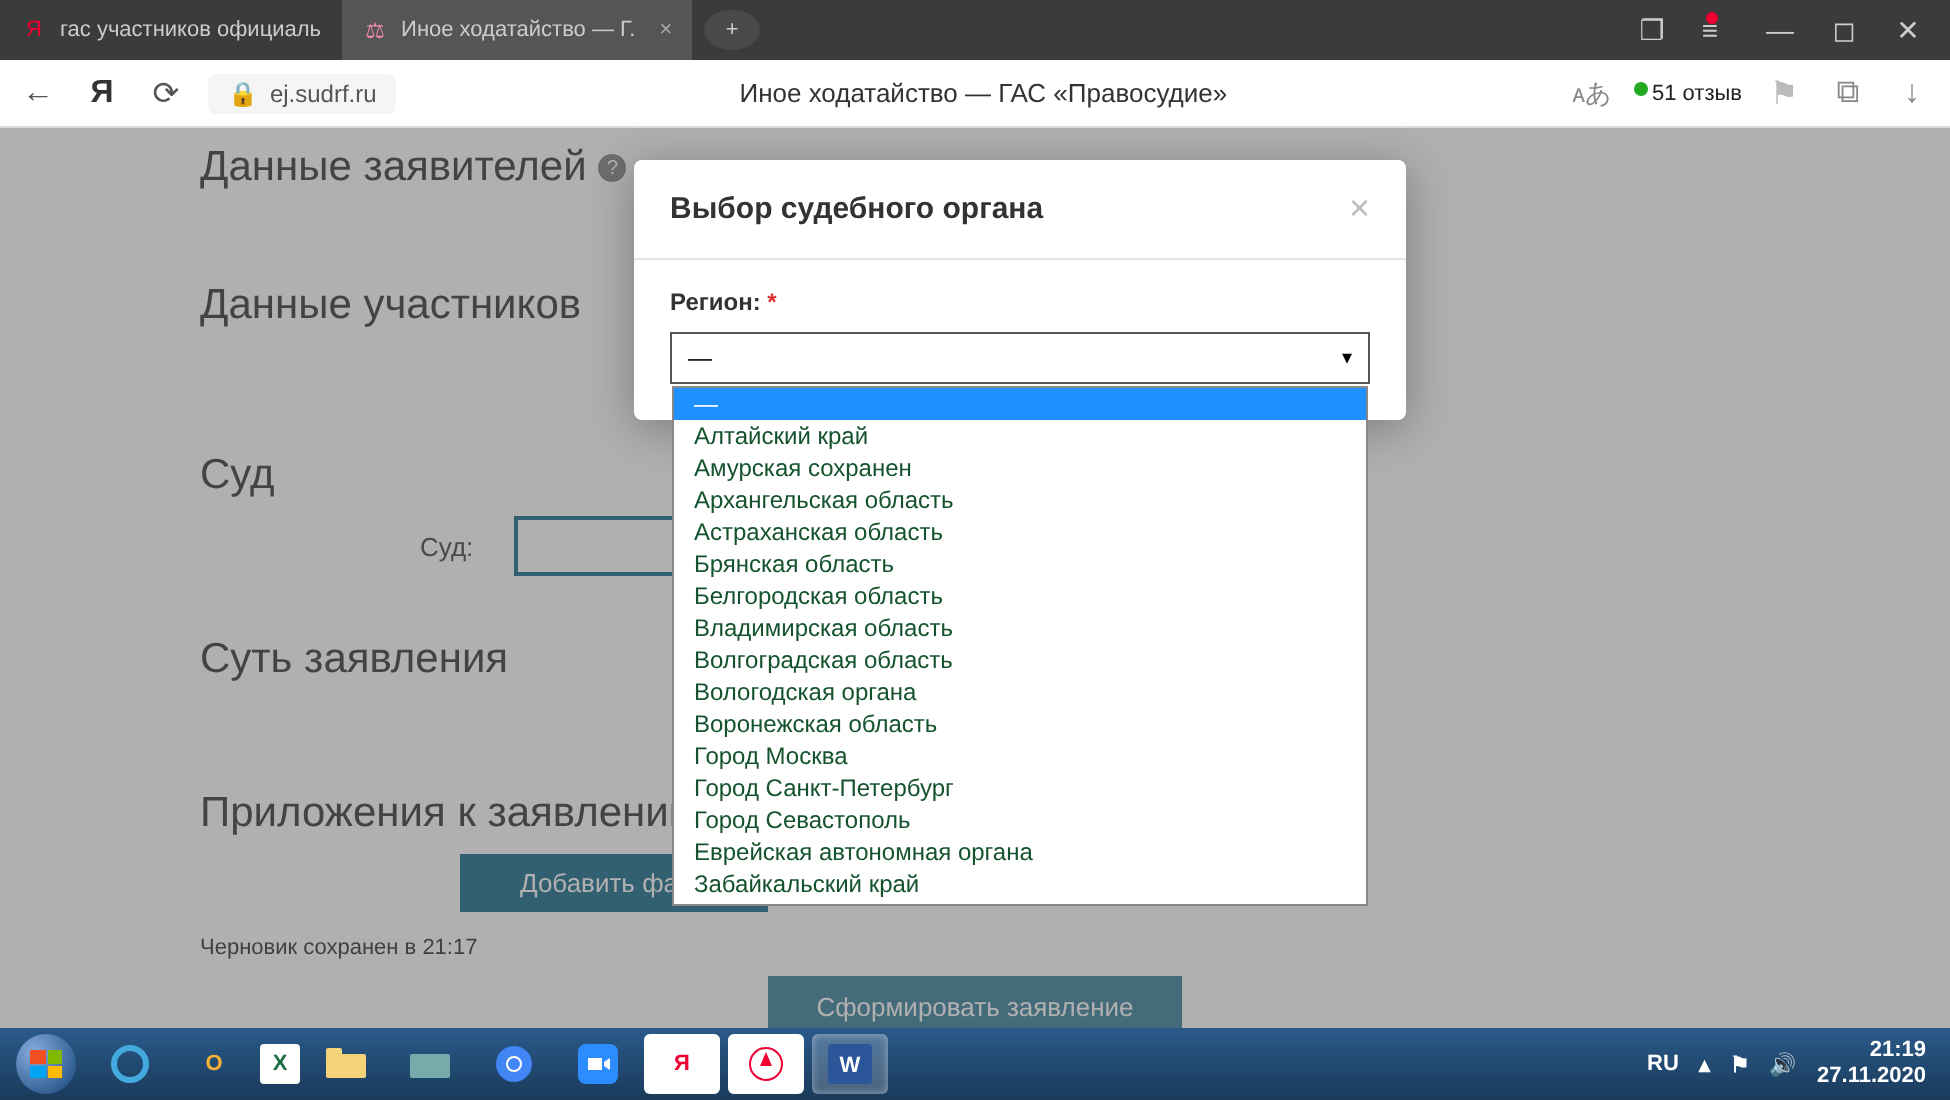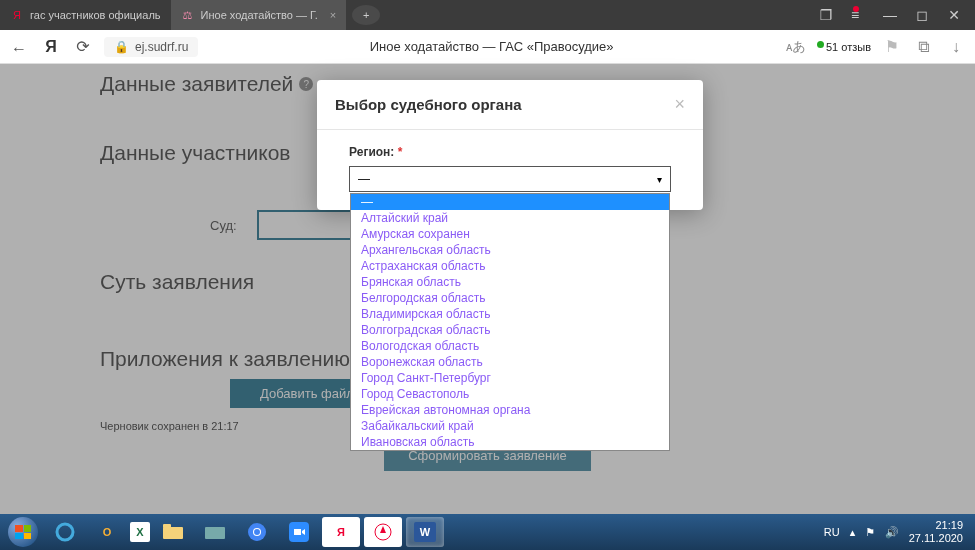--- a/index.html
+++ b/index.html
@@ -32,41 +32,41 @@
     .text-input { border: 2px solid #1a6d8a; height: 30px; width: 200px; }
     .draft-saved { font-size: 11px; color: #333; margin-top: 12px; }
     .submit-row { text-align: center; margin-top: 8px; }
     .submit-btn { background: #1a6d8a; color: #fff; border: none; padding: 8px 24px; font-size: 13px; cursor: pointer; opacity: 0.85; }
 
     
     .modal { position: absolute; left: 280px; top: 80px; width: 386px; background: #fff; z-index: 20; box-shadow: 0 4px 24px rgba(0,0,0,0.3); border-radius: 4px; margin-left: 37px; }
     .modal-header { padding: 14px 18px; border-bottom: 1px solid #e5e5e5; display: flex; justify-content: space-between; align-items: center; }
     .modal-title { font-size: 15px; font-weight: 600; color: #333; }
     .modal-close { color: #bbb; font-size: 18px; cursor: pointer; }
-    .modal-body { padding: 12px 32px 18px; }
+    .modal-body { padding: 12px 18px 18px; }
     .modal-label { font-size: 12px; color: #333; font-weight: 600; }
     .req-star { color: #d33; }
     .select-box { margin-top: 6px; border: 1px solid #555; height: 26px; display: flex; align-items: center; padding: 0 8px; font-size: 12px; position: relative; cursor: pointer; }
     .select-arrow { margin-left: auto; font-size: 10px; }
     .dropdown-list { position: absolute; left: 0; right: 0; top: 26px; background: #fff; border: 1px solid #888; max-height: 260px; overflow-y: auto; z-index: 30; }
     .dropdown-list::-webkit-scrollbar { width: 14px; }
     .dropdown-list::-webkit-scrollbar-track { background: #f1f1f1; }
     .dropdown-list::-webkit-scrollbar-thumb { background: #c1c1c1; }
-    .option { padding: 1px 10px; font-size: 12px; color: #8b5cf6; cursor: pointer; white-space: nowrap; }
+    .option { padding: 1px 10px; font-size: 12px; color: #14532d; cursor: pointer; white-space: nowrap; }
     .option.highlighted { background: #1e90ff; color: #fff; }
 
     
     .taskbar { position: absolute; bottom: 0; left: 0; right: 0; height: 36px; background: linear-gradient(#2a5a8a, #1a3a5a); display: flex; align-items: center; padding: 0 4px; gap: 4px; color: #fff; font-size: 11px; z-index: 100; }
     .task-icon { width: 38px; height: 30px; display: flex; align-items: center; justify-content: center; border-radius: 3px; cursor: pointer; }
     .task-icon.active-task { background: rgba(255,255,255,0.2); box-shadow: inset 0 0 4px rgba(255,255,255,0.4); }
     .start-orb { width: 38px; height: 36px; display: flex; align-items: center; justify-content: center; }
     .orb-circle { width: 30px; height: 30px; background: radial-gradient(circle at 30% 30%, #8ad, #147); border-radius: 50%; display: flex; align-items: center; justify-content: center; position: relative; }
     .win-flag { width: 16px; height: 14px; display: grid; grid-template-columns: 1fr 1fr; grid-template-rows: 1fr 1fr; gap: 1px; }
     .win-flag span:nth-child(1){background:#f25022}.win-flag span:nth-child(2){background:#7fba00}.win-flag span:nth-child(3){background:#00a4ef}.win-flag span:nth-child(4){background:#ffb900}
-    .tray { margin-left: auto; display: flex; align-items: center; gap: 10px; padding-right: 8px; }
+    .tray { margin-left: auto; display: flex; align-items: center; gap: 10px; padding-right: 8px; font-weight: bold; }
     .tray-clock { text-align: right; line-height: 1.2; font-size: 11px; }
   </style>
 </head>
 <body>
 
 <div class="browser-chrome">
   <div class="tab">
     <span class="tab-icon" style="color:#e03">Я</span>
     <span>гас участников официаль</span>
   </div>
@@ -107,20 +107,21 @@
 <div class="page-body">
   <div class="section-title">
     <span>Данные заявителей</span>
     <span class="help-icon">?</span>
   </div>
   <button class="teal-btn" style="visibility:hidden">·</button>
 
   <div class="section-title">Данные участников</div>
   <button class="teal-btn" style="visibility:hidden">·</button>
 
+  <div class="section-title" style="margin-top:24px">Суд</div>
   <div class="form-row">
     <span class="field-label">Суд:</span>
     <input class="text-input" style="">
   </div>
 
   <div class="section-title" style="margin-top:30px">Суть заявления</div>
   <button class="teal-btn" style="visibility:hidden">·</button>
 
   <div class="section-title" style="margin-top:16px">Приложения к заявлению</div>
   <button class="teal-btn">Добавить файл</button>
@@ -149,22 +150,23 @@
       <div class="dropdown-list" id="dropdown-list">
           <div class="option highlighted">—</div>
           <div class="option">Алтайский край</div>
           <div class="option">Амурская сохранен</div>
           <div class="option">Архангельская область</div>
           <div class="option">Астраханская область</div>
           <div class="option">Брянская область</div>
           <div class="option">Белгородская область</div>
           <div class="option">Владимирская область</div>
           <div class="option">Волгоградская область</div>
-          <div class="option">Вологодская область</div>
+          <div class="option">Вологодская органа</div>
           <div class="option">Воронежская область</div>
+          <div class="option">Город Москва</div>
           <div class="option">Город Санкт-Петербург</div>
           <div class="option">Город Севастополь</div>
           <div class="option">Еврейская автономная органа</div>
           <div class="option">Забайкальский край</div>
           <div class="option">Ивановская область</div>
         </div>
     </div>
   </div>
 </div>
 

